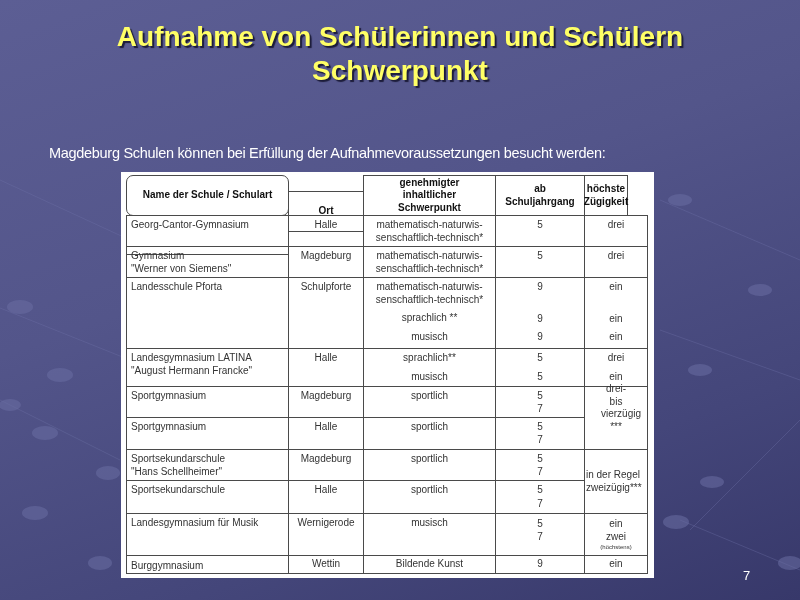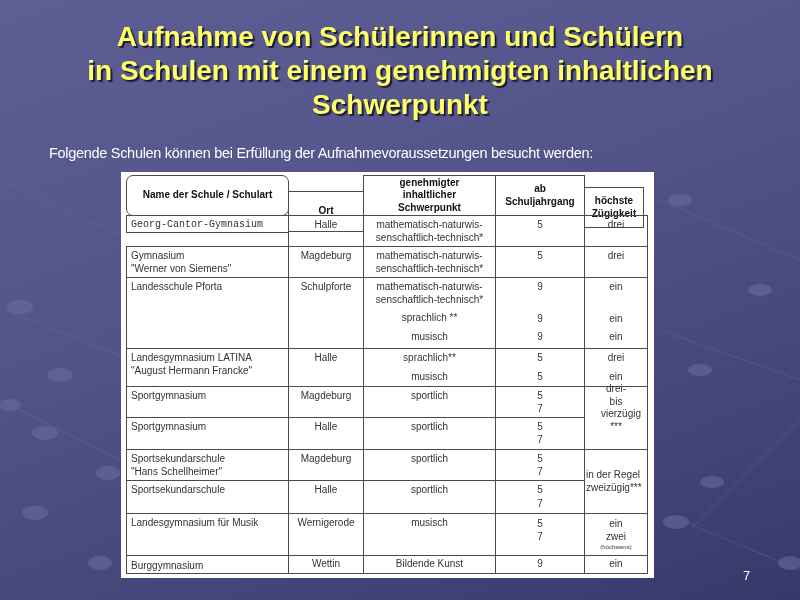--- a/index.html
+++ b/index.html
@@ -63,46 +63,45 @@
     <ellipse cx="712" cy="482" rx="12" ry="6"></ellipse>
     <ellipse cx="790" cy="563" rx="12" ry="7"></ellipse>
     <ellipse cx="680" cy="200" rx="12" ry="6"></ellipse>
     <ellipse cx="760" cy="290" rx="12" ry="6"></ellipse>
     <ellipse cx="700" cy="370" rx="12" ry="6"></ellipse>
   </g>
 </svg>
 
 <div class="title">
   <div>Aufnahme von Schülerinnen und Schülern</div>
-  <div>in Schulen mit einem genehmigten inhaltlichen</div>
   <div>Schwerpunkt</div>
 </div>
 
-<div class="subtitle">Folgende Schulen können bei Erfüllung der Aufnahmevoraussetzungen besucht werden:</div>
+<div class="subtitle">Magdeburg Schulen können bei Erfüllung der Aufnahmevoraussetzungen besucht werden:</div>
 
 <div class="table-wrap">
   <div class="grid">
 
     <div class="cell hdr" style="left:0;top:0;width:163px;height:41px;border-radius:7px;">Name der Schule / Schulart</div>
     <div class="cell hdr" style="left:162px;top:16px;width:76px;height:41px;">Ort</div>
     <div class="cell hdr" style="left:237px;top:0;width:133px;height:41px;flex-direction:column;">
       <span class="line">genehmigter</span>
       <span class="line">inhaltlicher</span>
       <span class="line">Schwerpunkt</span>
     </div>
     <div class="cell hdr" style="left:369px;top:0;width:90px;height:41px;flex-direction:column;">
       <span class="line">ab</span>
       <span class="line">Schuljahrgang</span>
     </div>
-    <div class="cell hdr" style="left:458px;top:12px;width:60px;height:41px;flex-direction:column;">
+    <div class="cell hdr" style="left:458px;top:0;width:44px;height:41px;flex-direction:column;">
       <span class="line">höchste</span>
       <span class="line">Zügigkeit</span>
     </div>
 
-    <div class="cell" style="left:0;top:40px;width:163px;height:18px;font-family:Liberation Mono, monospace;">
+    <div class="cell" style="left:0;top:40px;width:163px;height:40px;">
         <span class="line">Georg-Cantor-Gymnasium</span>
       </div>
     <div class="cell c" style="left:162px;top:40px;width:76px;height:32px;">Halle</div>
     <div class="cell c" style="left:237px;top:40px;width:133px;height:32px;">
         <span class="line">mathematisch-naturwis-</span>
         <span class="line">senschaftlich-technisch*</span>
       </div>
     <div class="cell c" style="left:369px;top:40px;width:90px;height:32px;">5</div>
     <div class="cell c" style="left:458px;top:40px;width:64px;height:32px;">drei</div>
 

